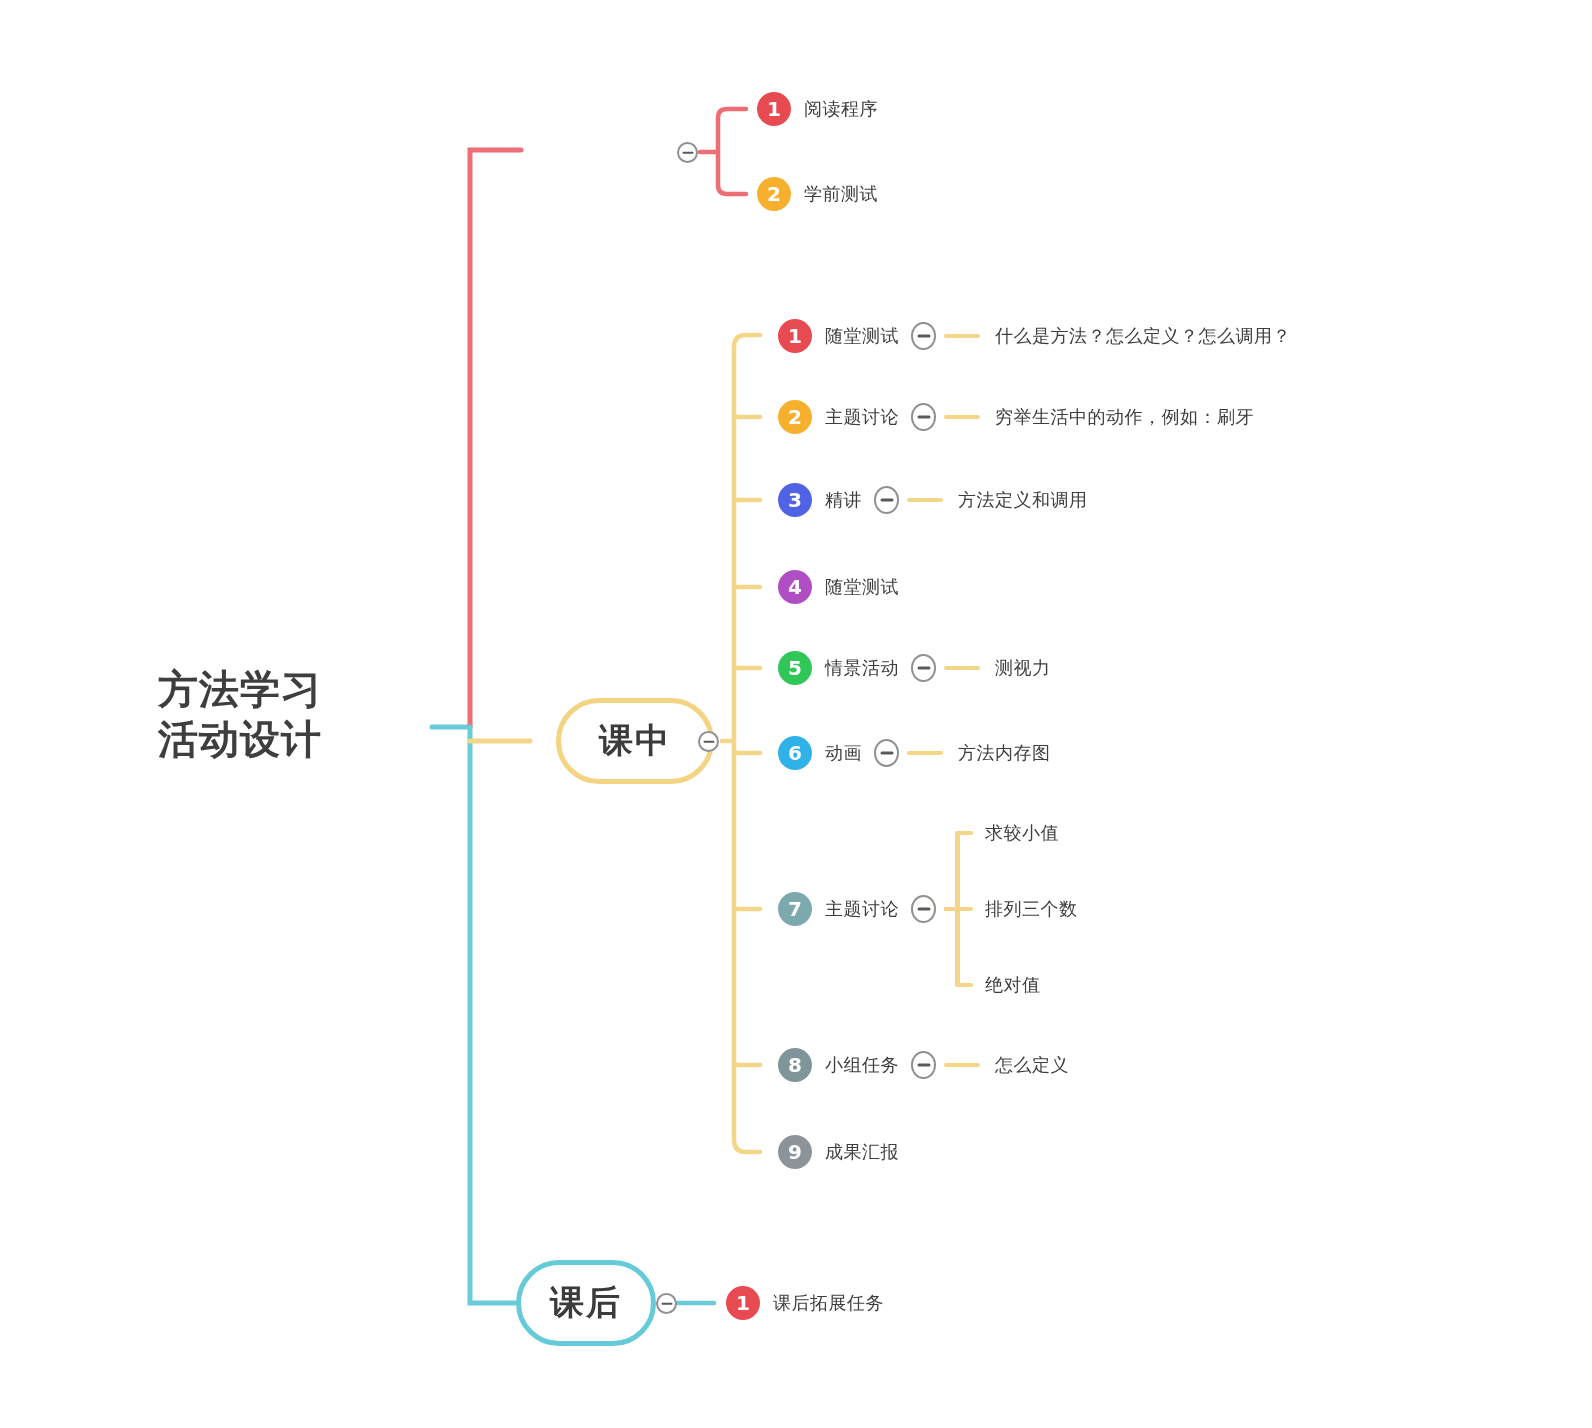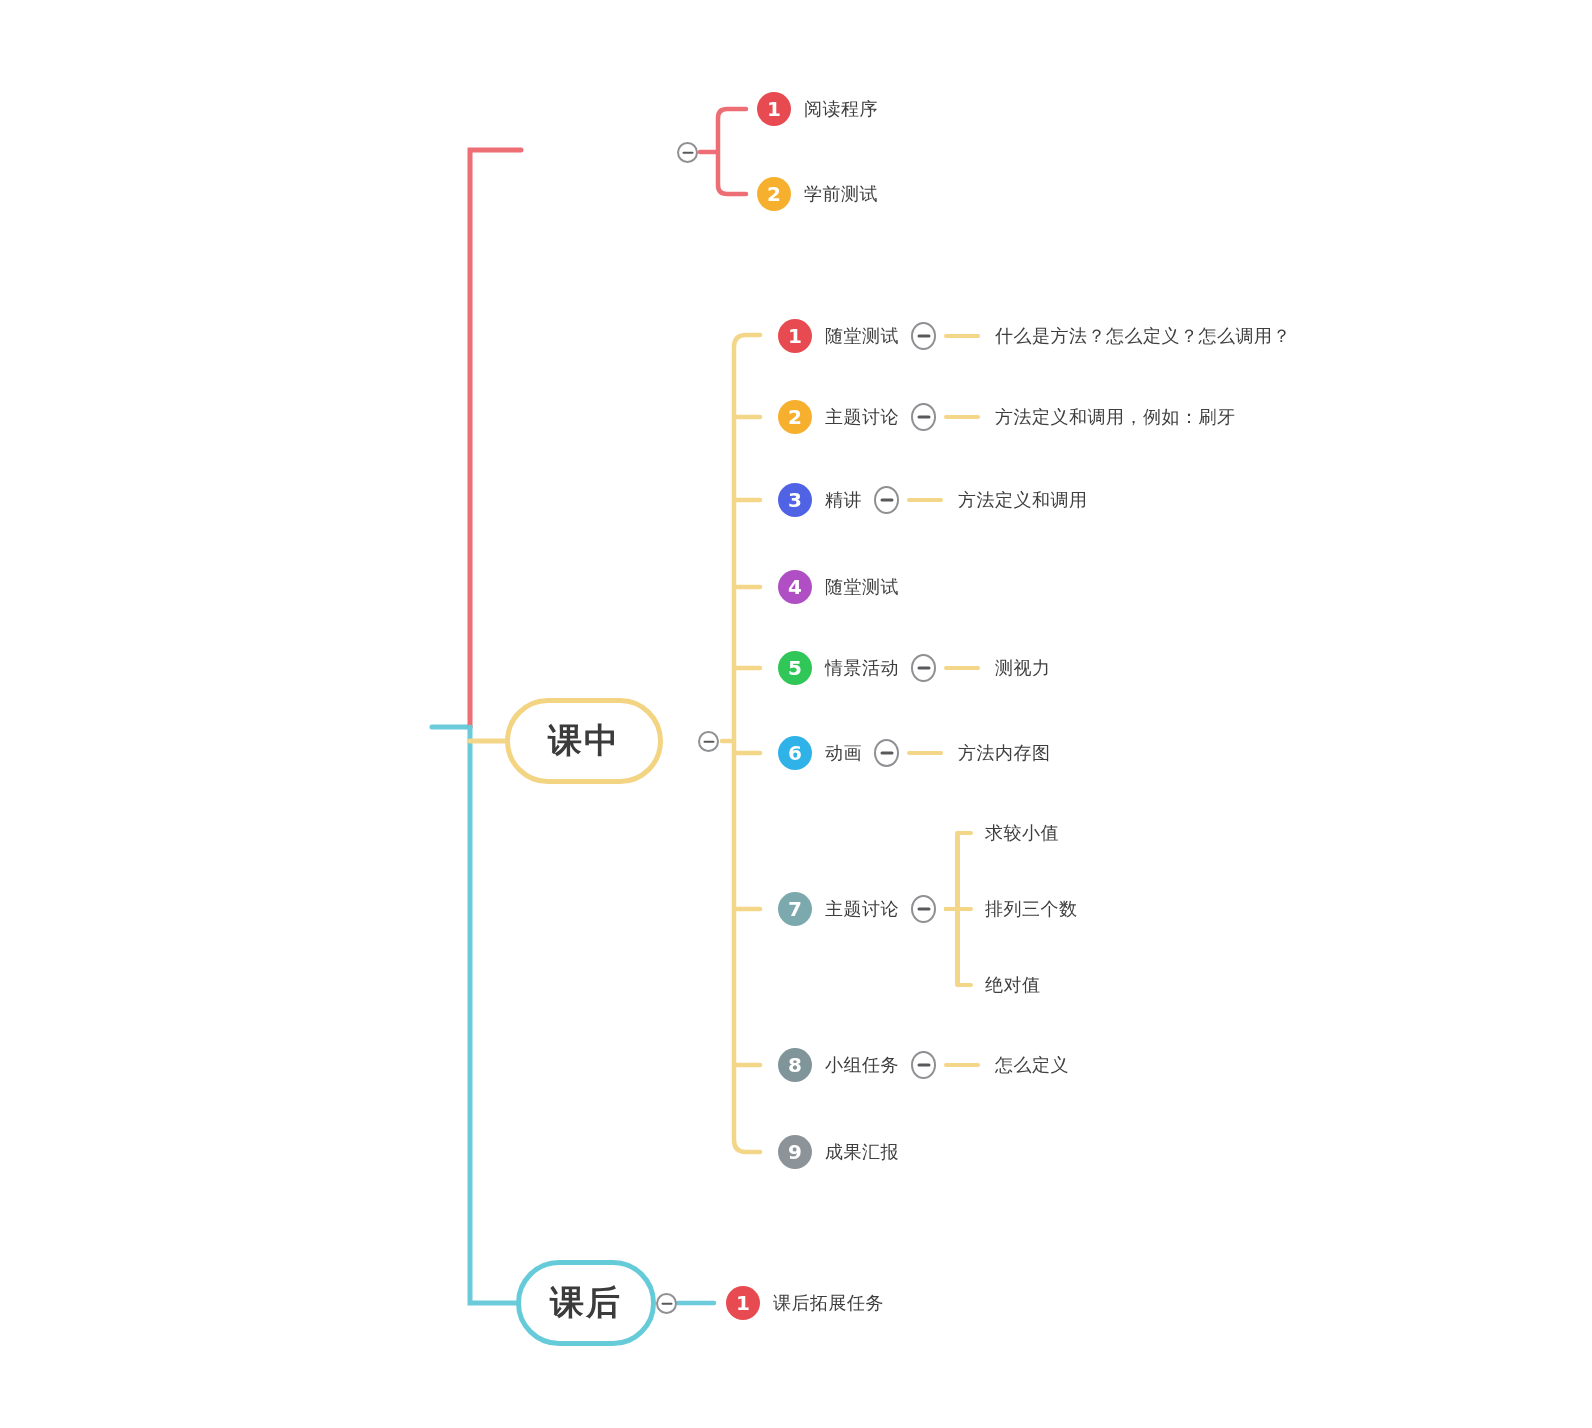--- a/index.html
+++ b/index.html
@@ -27,21 +27,21 @@
   
   .pill {
     position:absolute; background:#ffffff; border:5px solid;
     border-radius:46px; display:flex; align-items:center; justify-content:center;
     font-size:34px; font-weight:bold; color:#3b3b3b; letter-spacing:2px;
   }
   .pill.b-red    { border-color:#ee757b; }
   .pill.b-yellow { border-color:#f3d483; }
   .pill.b-cyan   { border-color:#66cbd9; }
   .pill-pre  { left:521px; top:107px;  width:152px; height:86px; }
-  .pill-mid  { left:505px; top:698px;  width:158px; height:86px; }
+  .pill-mid  { left:556px; top:698px;  width:158px; height:86px; }
   .pill-post { left:516px; top:1260px; width:140px; height:86px; }
 
   
   .collapse {
     position:relative; width:25px; height:28px; border:2px solid #8e9093;
     border-radius:50%; background:#ffffff; flex:0 0 auto;
   }
   .collapse i {
     position:absolute; left:50%; top:50%; transform:translate(-50%,-50%);
     width:13px; height:3px; background:#58595b; border-radius:2px; display:block;
@@ -98,20 +98,24 @@
     <path class="s-red w5" d="M470 727 V150 H521"></path>
     <path class="s-cyan w5" d="M470 727 V1303 H516"></path>
     <path class="s-yellow w5" d="M470 741 H530"></path>
     <path class="s-red w4" d="M700 152 H718 M746 109 H727 Q718 109 718 118 V185 Q718 194 727 194 H746"></path>
     <path class="s-yellow w4" d="M722 741 H734"></path>
     <path class="s-yellow w4" d="M760 335 H746 Q734 335 734 347 V1140 Q734 1152 746 1152 H760"></path>
     <path class="s-yellow w4" d="M734 417 H760 M734 500 H760 M734 587 H760 M734 668 H760 M734 753 H760 M734 909 H760 M734 1065 H760"></path>
     <path class="s-cyan w4" d="M678 1303 H714"></path>
   </svg>
 
+  <div class="root-title">
+    <div>方法学习</div>
+    <div>活动设计</div>
+  </div>
 
   <div class="pill pill-mid b-yellow">
     <span>课中</span>
   </div>
   <div class="pill pill-post b-cyan">
     <span>课后</span>
   </div>
 
   <span class="collapse small cp-pre">
       <i></i>
@@ -142,21 +146,21 @@
     <span class="tlabel">什么是方法？怎么定义？怎么调用？</span>
   </div>
 
   <div class="row" style="left:778px; top:395px;">
     <span class="badge" style="background-color: rgb(246, 176, 46);">2</span>
     <span class="tlabel topic">主题讨论</span>
     <span class="collapse">
         <i></i>
       </span>
     <span class="dash"></span>
-    <span class="tlabel">方法定义和调用，例如：刷牙</span>
+    <span class="tlabel">穷举生活中的动作，例如：刷牙</span>
   </div>
 
   <div class="row" style="left:778px; top:478px;">
     <span class="badge" style="background-color: rgb(80, 99, 229);">3</span>
     <span class="tlabel topic">精讲</span>
     <span class="collapse">
         <i></i>
       </span>
     <span class="dash"></span>
     <span class="tlabel">方法定义和调用</span>

